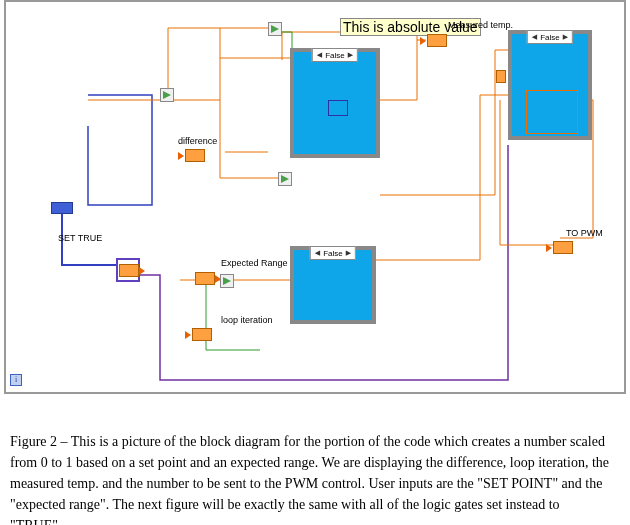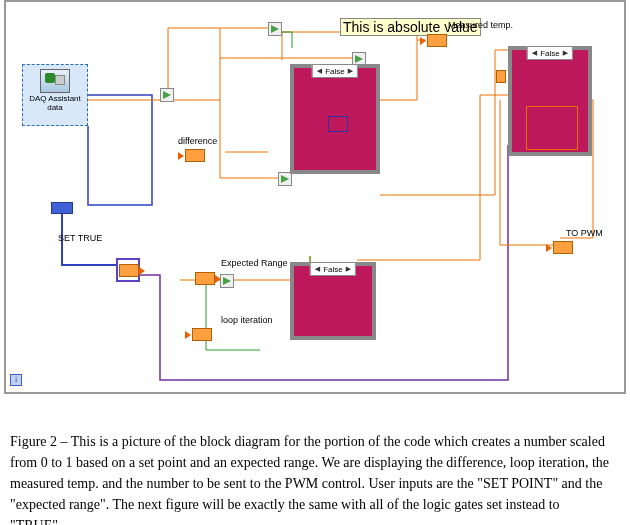--- a/index.html
+++ b/index.html
@@ -14,21 +14,21 @@
   .coercion { position: absolute; left: 51px; top: 202px; width: 22px; height: 12px; background: #4060d8; border: 1px solid #223a90; font-size: 6px; color: #fff; text-align: center; line-height: 10px; }
   .control-label { position: absolute; font-family: Tahoma, Arial, sans-serif; font-size: 9px; color: #000; }
   .numeric-ctrl { position: absolute; width: 20px; height: 13px; background: #ffa040; border: 1px solid #b06000; }
   .numeric-ctrl::after { content: ""; position: absolute; right: -7px; top: 2px; width: 0; height: 0; border-top: 4px solid transparent; border-bottom: 4px solid transparent; border-left: 6px solid #e86000; }
   .ind-wrap { position: absolute; width: 28px; height: 15px; }
   .ind-wrap::before { content:""; position:absolute; left:0; top:3px; width:0; height:0; border-top:4px solid transparent; border-bottom:4px solid transparent; border-left:6px solid #e86000; }
   .ind-body { position:absolute; left:7px; top:0; width:20px; height:13px; background:#ffa040; border:1px solid #b06000; }
   .yellow-tip { position: absolute; font-family: Tahoma, Arial, sans-serif; font-size: 14px; color: #000; background: #ffffcc; border: 1px solid #888; padding: 0 2px; }
   .tri-gate { position: absolute; width: 14px; height: 14px; border: 1px solid #888; background: #f0f0f0; }
   .tri-gate::after { content:""; position:absolute; left:2px; top:2px; width:0; height:0; border-top:4px solid transparent; border-bottom:4px solid transparent; border-left:8px solid #4aa04a; }
-  .case-struct { position: absolute; border: 4px solid #888; background: #be185d; margin-top: 16px; }
+  .case-struct { position: absolute; border: 4px solid #888; background: #0ea5e9; }
   .case-sel { position: absolute; left: 50%; transform: translateX(-50%); top: -4px; height: 14px; background: #fff; border: 1px solid #888; font-family: Tahoma, sans-serif; font-size: 8px; padding: 0 4px; display: flex; align-items: center; gap: 3px; }
   .sel-arrow { font-size: 7px; color: #333; }
   .inner-block { position: absolute; width: 20px; height: 16px; border: 1px solid #3030a0; }
   .while-stop { position: absolute; left: 10px; top: 374px; width: 12px; height: 12px; border: 1px solid #4060c0; background: #c0d0f0; }
   .while-stop::after { content:"i"; font-family: Tahoma; font-size: 8px; color: #2040a0; display:block; text-align:center; line-height:10px;}
   .caption { position: absolute; left: 10px; top: 431px; width: 600px; font-size: 14px; line-height: 1.5; color: #000; }
   svg.wires { position: absolute; left: 0; top: 0; width: 630px; height: 400px; pointer-events: none; }
 </style>
 </head>
 <body>
@@ -56,25 +56,20 @@
     <path d="M 380 195 L 495 195 L 495 50 L 508 50" stroke="#e87000" stroke-width="1" fill="none"></path>
     <path d="M 500 100 L 500 245 L 553 245" stroke="#e87000" stroke-width="1" fill="none"></path>
     <path d="M 570 100 L 593 100" stroke="#e87000" stroke-width="1" fill="none"></path>
     <path d="M 593 100 L 593 238 L 560 238" stroke="#e87000" stroke-width="1" fill="none"></path>
 
     <path d="M 282 32 L 292 32 L 292 48" stroke="#2a9a2a" stroke-width="1" fill="none"></path>
     <path d="M 310 256 L 310 270 L 300 270" stroke="#2a9a2a" stroke-width="1" fill="none"></path>
     <path d="M 206 280 L 206 350 L 260 350" stroke="#2a9a2a" stroke-width="1" fill="none"></path>
   </svg>
 
-  <div class="daq-box">
-    <div class="daq-icon"></div>
-    <div class="daq-label">DAQ Assistant</div>
-    <div class="daq-label">data</div>
-  </div>
 
   <div class="coercion"></div>
 
   <div class="control-label" style="left:58px; top:233px;">SET TRUE</div>
   <div style="position:absolute; left:116px; top:258px; width:24px; height:24px; border:2px solid #6040c0; background:#fff;">
     <div class="numeric-ctrl" style="position:absolute; left:1px; top:4px;"></div>
   </div>
 
   <div class="control-label" style="left:178px; top:136px;">difference</div>
   <div class="ind-wrap" style="left:178px; top:149px;">

